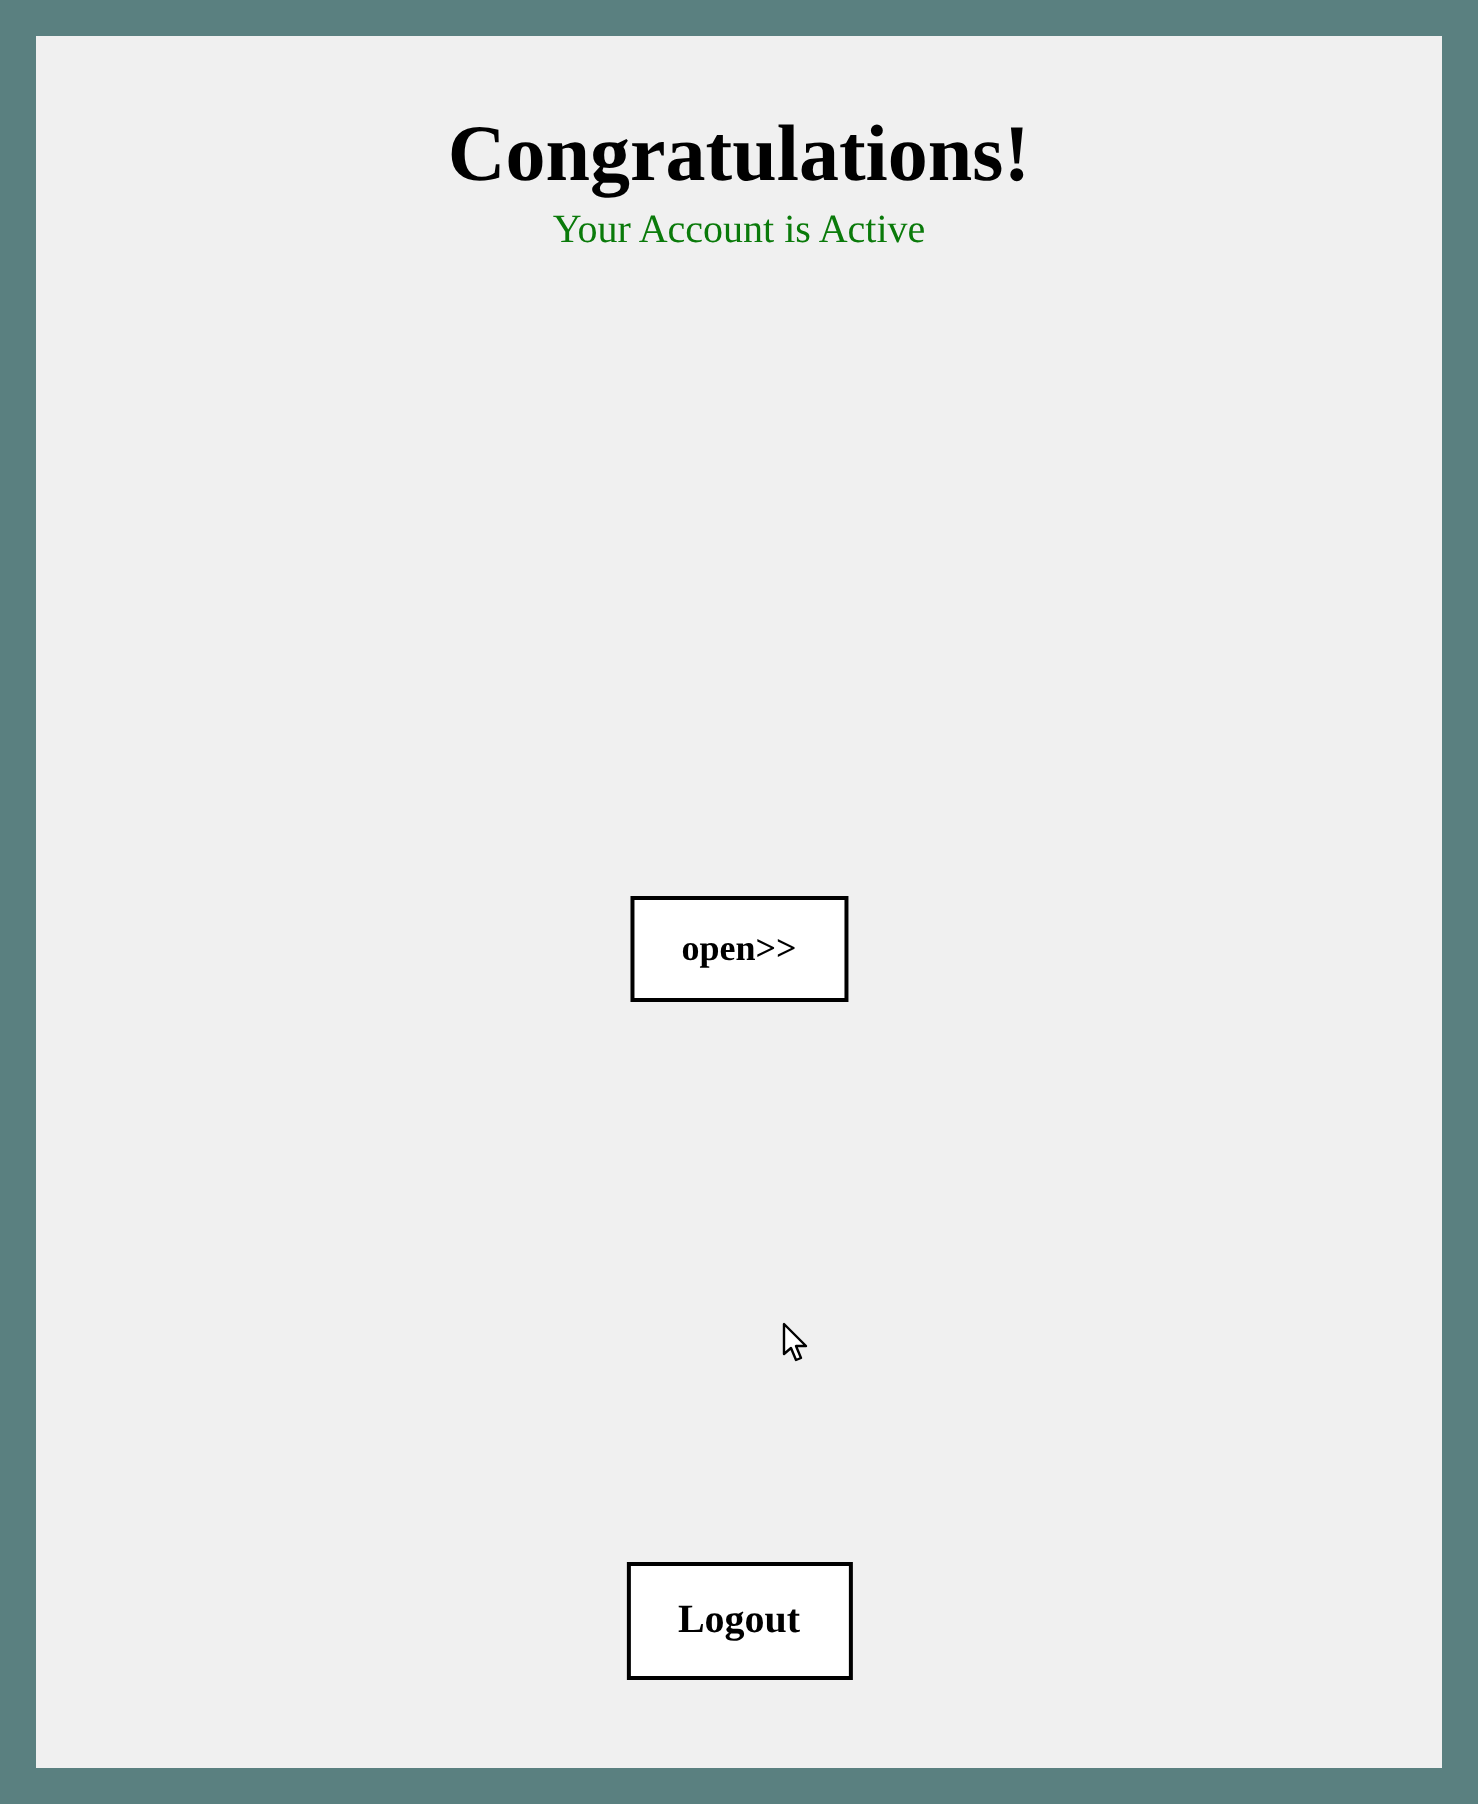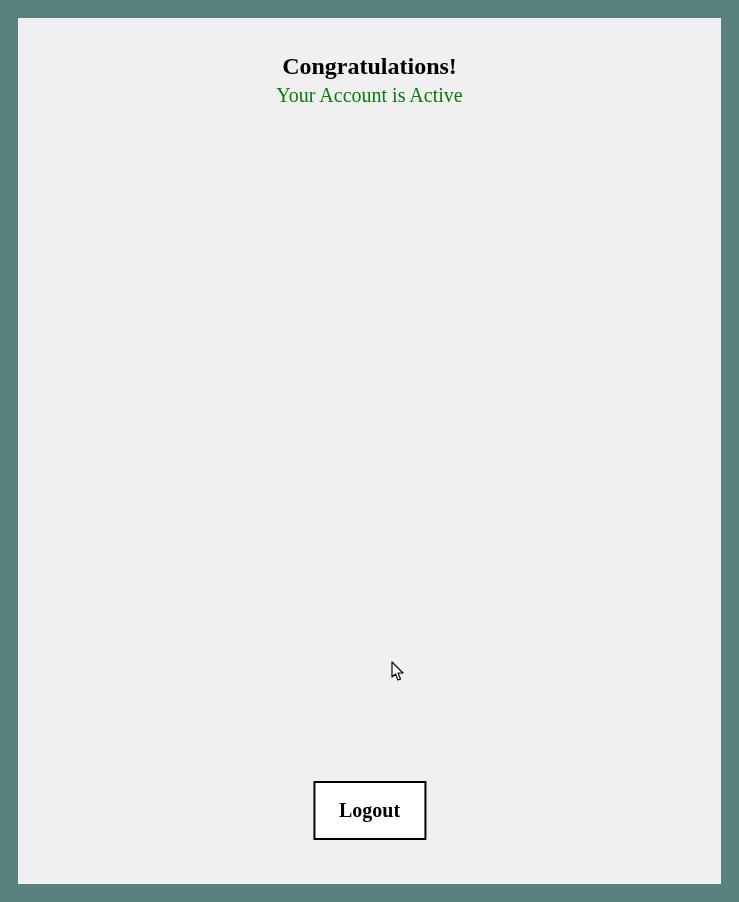--- a/index.html
+++ b/index.html
@@ -20,21 +20,21 @@
       width: 100%;
       height: 100%;
       background: #f0f0f0;
       position: relative;
       display: flex;
       flex-direction: column;
       align-items: center;
     }
 
     .heading {
-      font-size: 24px;
+      font-size: 40px;
       font-weight: bold;
       color: #000;
       margin-top: 35px;
       text-align: center;
     }
 
     .subtitle {
       font-size: 20px;
       color: #0a7a0a;
       margin-top: 4px;
@@ -234,20 +234,21 @@
           <path d="M 62 60
        L 116 60
        L 280 190.78000000000003
        L 444 60
        L 498 60
        L 280 220.48000000000002
        Z" fill="url(#blueEdge)"></path>
         </svg>
     </div>
 
+    <button class="open-btn">open&gt;&gt;</button>
   </div>
 
   <button class="logout-btn">Logout</button>
 
   <svg class="cursor" viewBox="0 0 16 22">
     <path d="M1 1 L1 16 L4.5 13 L7 19 L9.5 18 L7 12 L12 12 Z" fill="#fff" stroke="#000" stroke-width="1.2" stroke-linejoin="round"></path>
   </svg>
 
 </div>
 

